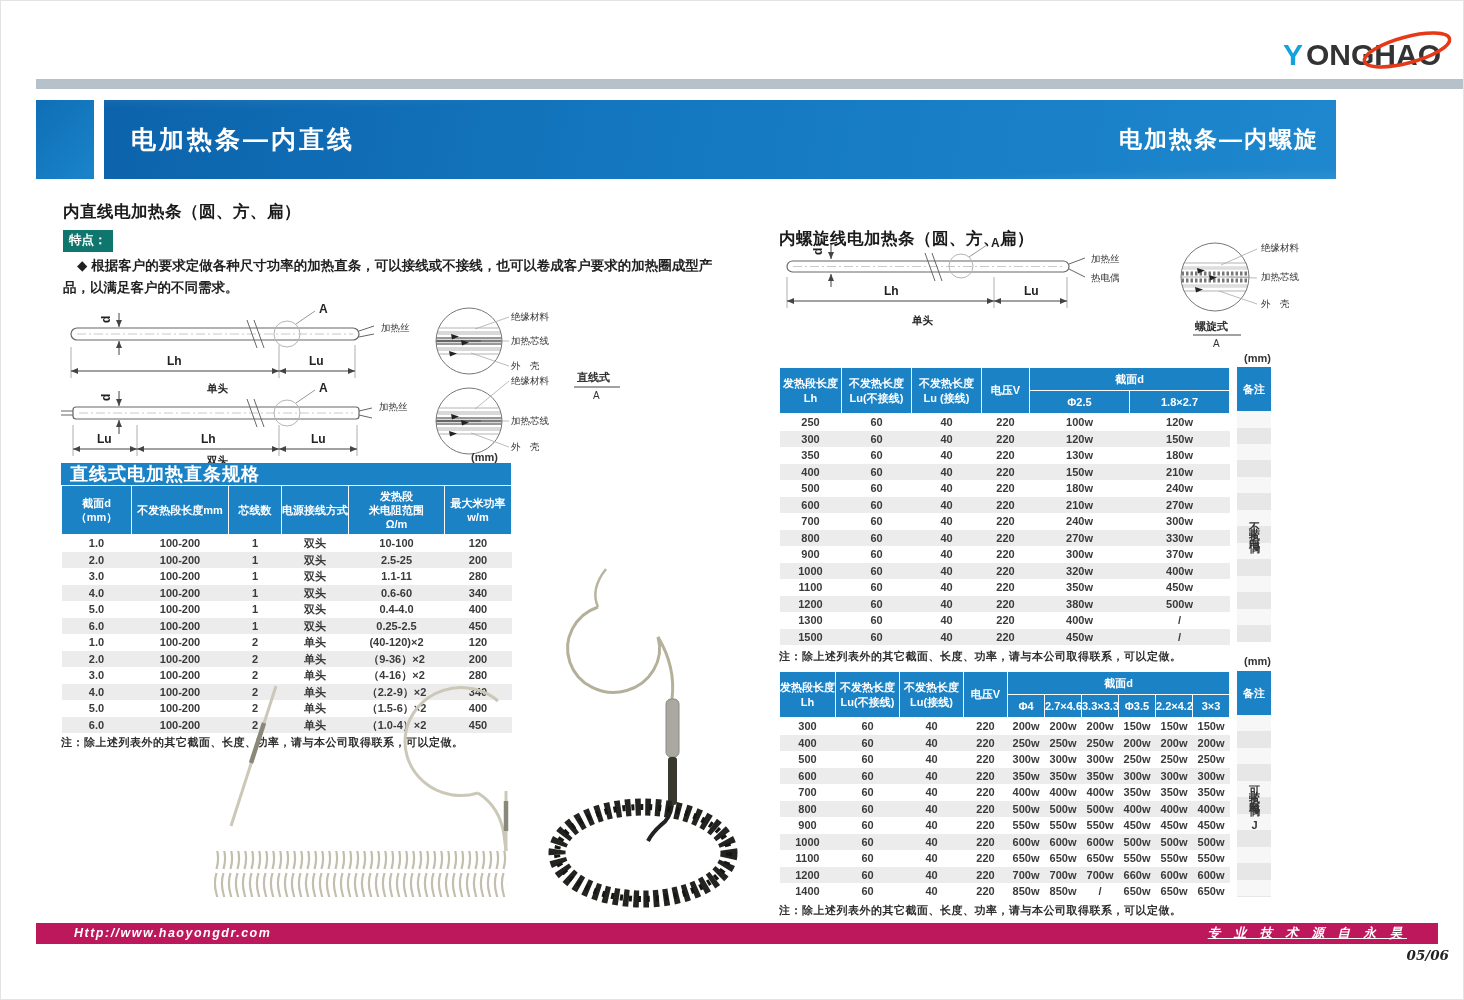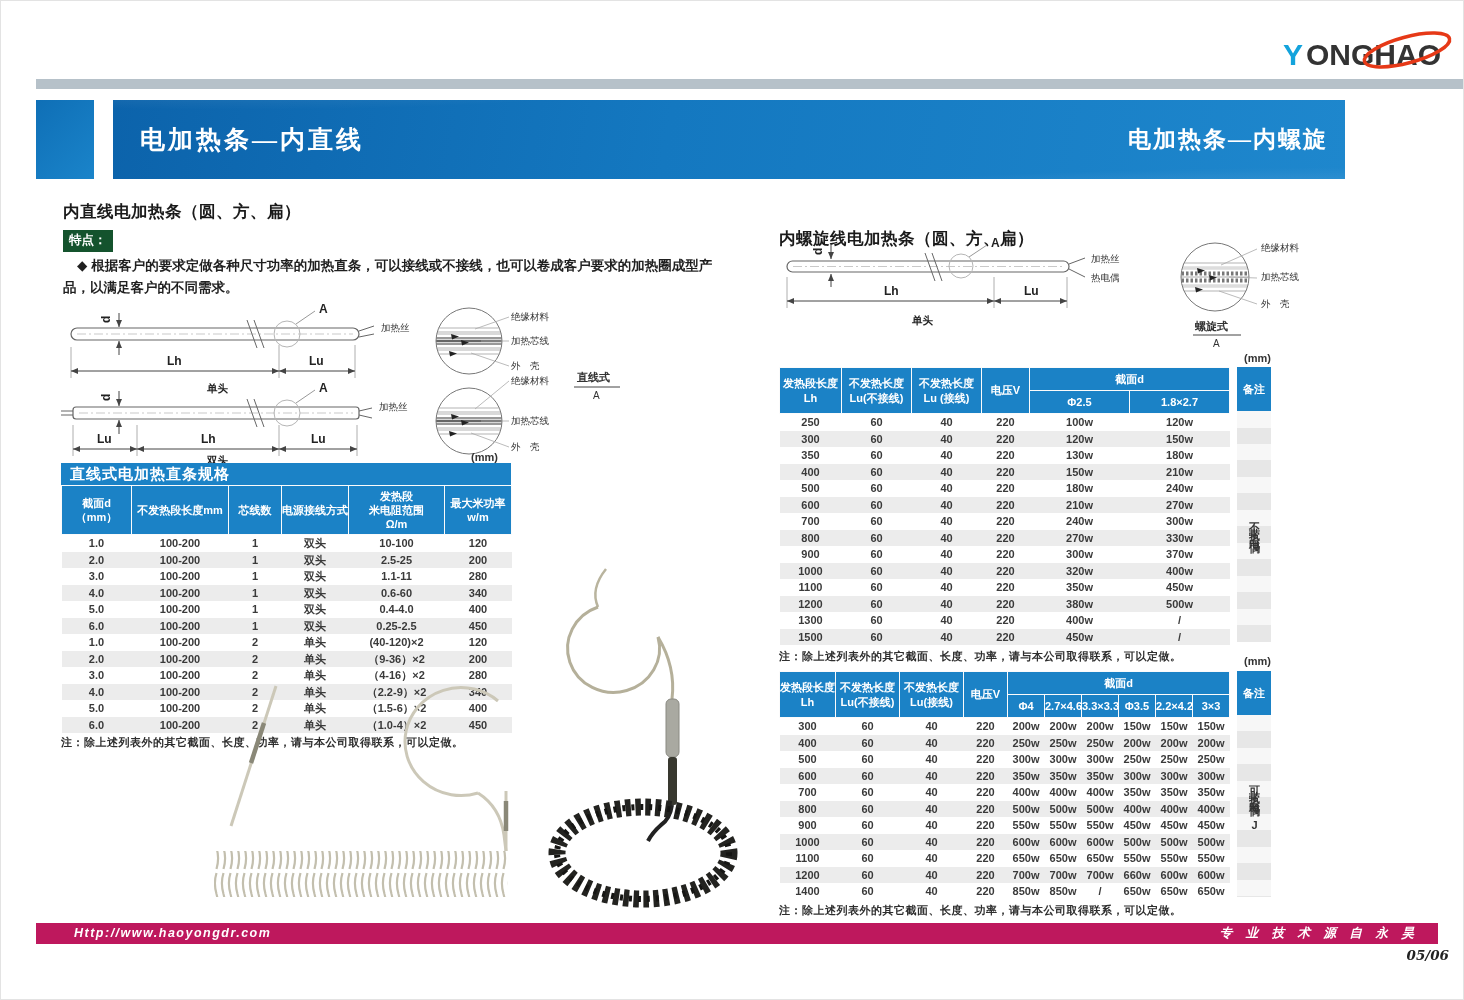--- a/index.html
+++ b/index.html
@@ -3,53 +3,53 @@
 <meta charset="utf-8">
 <style>
   html,body{margin:0;padding:0;background:#fff;}
   #page{position:relative;width:1464px;height:1000px;background:#fff;overflow:hidden;
         font-family:"Liberation Sans","DejaVu Sans",sans-serif;border:1px solid #e3e3e3;box-sizing:border-box;}
   .abs{position:absolute;}
   
   .gray-bar{left:35px;top:78px;width:1429px;height:10px;background:#b6c1c9;}
   .banner-square{left:35px;top:99px;width:58px;height:79px;
      background:linear-gradient(135deg,#0f6fb6 0%,#1a84ca 100%);}
-  .banner{left:112px;top:99px;width:1232px;height:79px;color:#fff;
+  .banner{left:103px;top:99px;width:1232px;height:79px;color:#fff;
      background:
        radial-gradient(115% 175% at 100% 190%, rgba(255,255,255,.50) 0%, rgba(255,255,255,.16) 38%, rgba(255,255,255,0) 60%),
        radial-gradient(90% 160% at 10% -75%, rgba(255,255,255,.30) 0%, rgba(255,255,255,0) 55%),
-       linear-gradient(100deg,#0c63ab 0%,#1478c0 45%,#1e87cd 100%); font-family: Liberation Serif, serif;}
+       linear-gradient(100deg,#0c63ab 0%,#1478c0 45%,#1e87cd 100%);}
   .banner .lt{position:absolute;left:27px;top:0;line-height:79px;font-size:25px;font-weight:bold;letter-spacing:3px;}
   .banner .rt{position:absolute;right:17px;top:0;line-height:79px;font-size:23px;font-weight:bold;letter-spacing:2px;}
   
   .sec-title{font-size:16.5px;font-weight:bold;color:#1a1a1a;letter-spacing:.5px;}
-  .chip{background:#14532d;color:#fff;font-size:12.5px;font-weight:bold;padding:2px 6px 3px;}
+  .chip{background:#0f766e;color:#fff;font-size:12.5px;font-weight:bold;padding:2px 6px 3px;}
   .feats{width:676px;font-size:13.5px;font-weight:bold;color:#1f1f1f;line-height:22px;}
   .feats p{margin:0;text-indent:14px;}
   
-  .tbl-title{background:#1b82c6;color:#fff;font-size:15px;font-weight:bold;height:22px;line-height:22px;padding-left:9px;letter-spacing:1px;}
+  .tbl-title{background:#1b82c6;color:#fff;font-size:18px;font-weight:bold;height:22px;line-height:22px;padding-left:9px;letter-spacing:1px;}
   table.spec{border-collapse:collapse;table-layout:fixed;width:450px;}
   table.spec th{background:#1b82c6;color:#fff;font-size:11px;font-weight:bold;border:1px solid #fbfbfb;
       padding:1px 0;white-space:pre-line;line-height:1.3;text-align:center;}
   table.spec td{font-size:11px;font-weight:bold;color:#3a3a3a;text-align:center;height:16.5px;padding:0;line-height:16.5px;}
   table.spec tbody tr:nth-child(even){background:#ececec;}
   table.l-spec thead th{height:46px;}
   table.two-row thead tr th{height:20px;}
   .note{font-size:11px;font-weight:bold;color:#2e2e2e;letter-spacing:.5px;}
   .unit{font-size:11px;font-weight:bold;color:#333;}
   
   .remark-col{width:34px;}
   .remark-head{height:44px;background:#1b82c6;color:#fff;font-size:11px;font-weight:bold;display:flex;align-items:center;justify-content:center;}
   .remark-body{background:repeating-linear-gradient(180deg,#f7f7f7 0,#f7f7f7 16.5px,#e7e7e7 16.5px,#e7e7e7 33px);
       display:flex;align-items:center;justify-content:center;}
   .vtext{writing-mode:vertical-rl;text-orientation:upright;letter-spacing:5px;font-size:11px;font-weight:bold;color:#333;}
   
   .footer-bar{left:35px;top:922px;width:1402px;height:21px;background:#be185d;color:#fff;}
   .footer-bar .url{position:absolute;left:38px;top:0;line-height:21px;font-size:12.5px;font-style:italic;font-weight:bold;letter-spacing:1.5px;}
-  .footer-bar .slogan{position:absolute;right:19px;top:0;line-height:21px;font-size:12.5px;font-style:italic;font-weight:bold;letter-spacing:5px;}
+  .footer-bar .slogan{position:absolute;right:31px;top:0;line-height:21px;font-size:12.5px;font-style:italic;font-weight:bold;letter-spacing:5px;text-decoration:underline;}
   .page-num{left:1388px;top:946px;width:60px;text-align:right;font-family:"DejaVu Serif","Liberation Serif",serif;
       font-size:13.5px;font-style:italic;font-weight:bold;color:#222;}
   
   svg text{font-family:"Liberation Sans","DejaVu Sans",sans-serif;fill:#333;}
   svg .dim{font-size:12px;font-weight:bold;fill:#222;}
   svg .lbl{font-size:9.5px;fill:#333;}
   svg .cap{font-size:10.5px;font-weight:bold;fill:#222;}
 </style>
 </head>
 <body>

